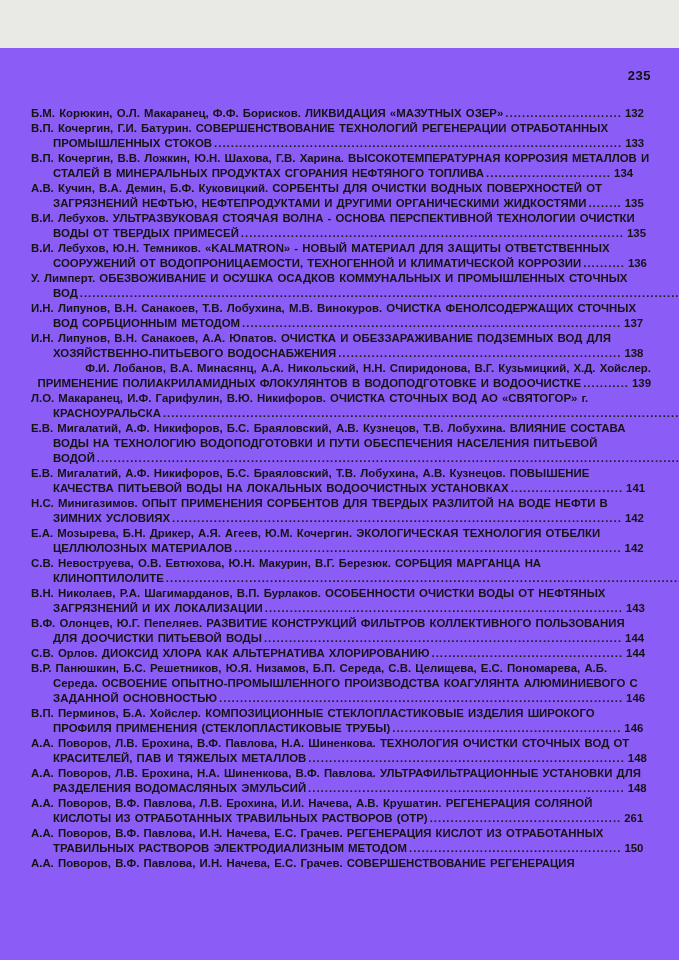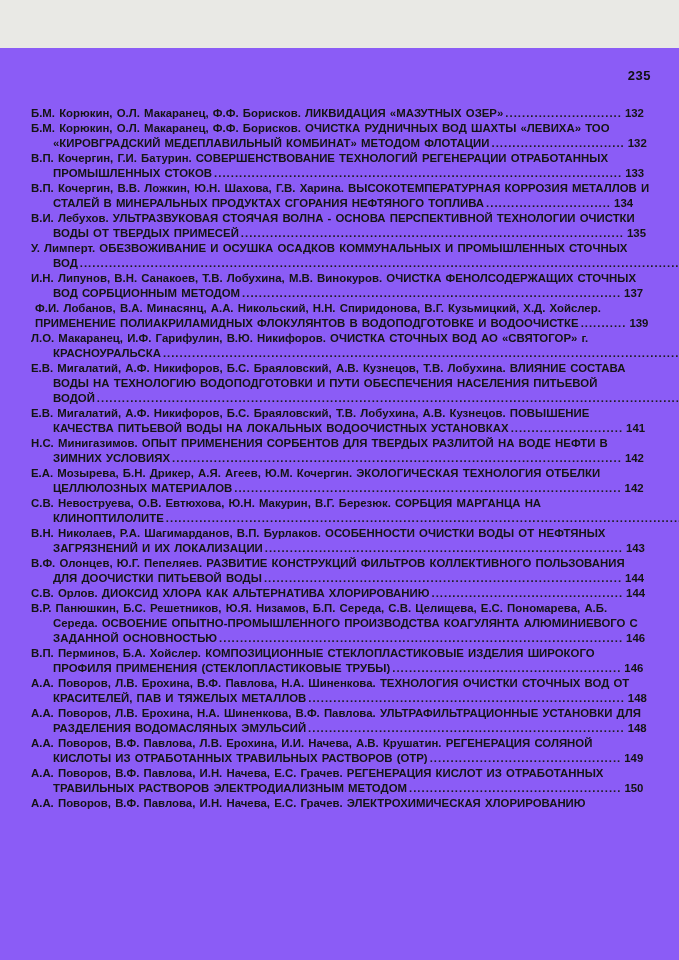--- a/index.html
+++ b/index.html
@@ -41,20 +41,21 @@
     font-size: 11.4px;
     line-height: 15px;
     padding-left: 18px;
     text-indent: -22px;
     word-spacing: 1px;
     color: #141414;
   }
   .entry.flush {
     padding-left: 0;
     text-indent: 0;
+    text-align: right;
   }
   .dots {
     letter-spacing: 1px;
     margin-left: 2px;
     color: #1c1c1c;
   }
   .pagenum {
     margin-left: 3px;
     white-space: nowrap;
   }
@@ -70,34 +71,36 @@
 </style>
 </head>
 <body>
 
 <div class="sheet">
   <div class="folio">235</div>
 
   <div class="toc">
   <p class="entry"><span class="authors">Б.М. Корюкин, О.Л. Макаранец, Ф.Ф. Борисков. </span><span class="title">ЛИКВИДАЦИЯ «МАЗУТНЫХ ОЗЕР»</span><span class="dots">............................</span><span class="pagenum">132</span></p>
 
-  <p class="entry"><span class="authors">Б.М. Корюкин, О.Л. Макаранец, Ф.Ф. Борисков. </span><span class="title">ОЧИСТКА РУДНИЧНЫХ ВОД ШАХТЫ «ЛЕВИХА» ТОО «КИРОВГРАДСКИЙ МЕДЕПЛАВИЛЬНЫЙ КОМБИНАТ» МЕТОДОМ ФЛОТАЦИИ</span><span class="dots">................................</span><span class="pagenum">132</span></p>
 
   <p class="entry"><span class="authors">В.П. Кочергин, Г.И. Батурин. </span><span class="title">СОВЕРШЕНСТВОВАНИЕ ТЕХНОЛОГИЙ РЕГЕНЕРАЦИИ ОТРАБОТАННЫХ ПРОМЫШЛЕННЫХ СТОКОВ</span><span class="dots">..................................................................................................</span><span class="pagenum">133</span></p>
 
   <p class="entry"><span class="authors">В.П. Кочергин, В.В. Ложкин, Ю.Н. Шахова, Г.В. Харина. </span><span class="title">ВЫСОКОТЕМПЕРАТУРНАЯ КОРРОЗИЯ МЕТАЛЛОВ И СТАЛЕЙ В МИНЕРАЛЬНЫХ ПРОДУКТАХ СГОРАНИЯ НЕФТЯНОГО ТОПЛИВА</span><span class="dots">..............................</span><span class="pagenum">134</span></p>
 
+  <p class="entry"><span class="authors">А.В. Кучин, В.А. Демин, Б.Ф. Куковицкий. </span><span class="title">СОРБЕНТЫ ДЛЯ ОЧИСТКИ ВОДНЫХ ПОВЕРХНОСТЕЙ ОТ ЗАГРЯЗНЕНИЙ НЕФТЬЮ, НЕФТЕПРОДУКТАМИ И ДРУГИМИ ОРГАНИЧЕСКИМИ ЖИДКОСТЯМИ</span><span class="dots">........</span><span class="pagenum">135</span></p>
 
   <p class="entry"><span class="authors">В.И. Лебухов. </span><span class="title">УЛЬТРАЗВУКОВАЯ СТОЯЧАЯ ВОЛНА - ОСНОВА ПЕРСПЕКТИВНОЙ ТЕХНОЛОГИИ ОЧИСТКИ ВОДЫ ОТ ТВЕРДЫХ ПРИМЕСЕЙ</span><span class="dots">............................................................................................</span><span class="pagenum">135</span></p>
 
+  <p class="entry"><span class="authors">В.И. Лебухов, Ю.Н. Темников. </span><span class="title">«KALMATRON» - НОВЫЙ МАТЕРИАЛ ДЛЯ ЗАЩИТЫ ОТВЕТСТВЕННЫХ СООРУЖЕНИЙ ОТ ВОДОПРОНИЦАЕМОСТИ, ТЕХНОГЕННОЙ И КЛИМАТИЧЕСКОЙ КОРРОЗИИ</span><span class="dots">..........</span><span class="pagenum">136</span></p>
 
   <p class="entry"><span class="authors">У. Лимперт. </span><span class="title">ОБЕЗВОЖИВАНИЕ И ОСУШКА ОСАДКОВ КОММУНАЛЬНЫХ И ПРОМЫШЛЕННЫХ СТОЧНЫХ ВОД</span><span class="dots">................................................................................................................................................................................................................................................................................................................................</span></p>
 
   <p class="entry"><span class="authors">И.Н. Липунов, В.Н. Санакоев, Т.В. Лобухина, М.В. Винокуров. </span><span class="title">ОЧИСТКА ФЕНОЛСОДЕРЖАЩИХ СТОЧНЫХ ВОД СОРБЦИОННЫМ МЕТОДОМ</span><span class="dots">...........................................................................................</span><span class="pagenum">137</span></p>
 
+  <p class="entry"><span class="authors">И.Н. Липунов, В.Н. Санакоев, А.А. Юпатов. </span><span class="title">ОЧИСТКА И ОБЕЗЗАРАЖИВАНИЕ ПОДЗЕМНЫХ ВОД ДЛЯ ХОЗЯЙСТВЕННО-ПИТЬЕВОГО ВОДОСНАБЖЕНИЯ</span><span class="dots">....................................................................</span><span class="pagenum">138</span></p>
 
   <p class="entry flush"><span class="authors">Ф.И. Лобанов, В.А. Минасянц, А.А. Никольский, Н.Н. Спиридонова, В.Г. Кузьмицкий, Х.Д. Хойслер. </span><span class="title">ПРИМЕНЕНИЕ ПОЛИАКРИЛАМИДНЫХ ФЛОКУЛЯНТОВ В ВОДОПОДГОТОВКЕ И ВОДООЧИСТКЕ</span><span class="dots">...........</span><span class="pagenum">139</span></p>
 
   <p class="entry"><span class="authors">Л.О. Макаранец, И.Ф. Гарифулин, В.Ю. Никифоров. </span><span class="title">ОЧИСТКА СТОЧНЫХ ВОД АО «СВЯТОГОР» г. КРАСНОУРАЛЬСКА</span><span class="dots">................................................................................................................................................................................................................................................................................................................................</span></p>
 
   <p class="entry"><span class="authors">Е.В. Мигалатий, А.Ф. Никифоров, Б.С. Браяловский, А.В. Кузнецов, Т.В. Лобухина. </span><span class="title">ВЛИЯНИЕ СОСТАВА ВОДЫ НА ТЕХНОЛОГИЮ ВОДОПОДГОТОВКИ И ПУТИ ОБЕСПЕЧЕНИЯ НАСЕЛЕНИЯ ПИТЬЕВОЙ ВОДОЙ</span><span class="dots">................................................................................................................................................................................................................................................................................................................................</span></p>
 
   <p class="entry"><span class="authors">Е.В. Мигалатий, А.Ф. Никифоров, Б.С. Браяловский, Т.В. Лобухина, А.В. Кузнецов. </span><span class="title">ПОВЫШЕНИЕ КАЧЕСТВА ПИТЬЕВОЙ ВОДЫ НА ЛОКАЛЬНЫХ ВОДООЧИСТНЫХ УСТАНОВКАХ</span><span class="dots">...........................</span><span class="pagenum">141</span></p>
 
   <p class="entry"><span class="authors">Н.С. Минигазимов. </span><span class="title">ОПЫТ ПРИМЕНЕНИЯ СОРБЕНТОВ ДЛЯ ТВЕРДЫХ РАЗЛИТОЙ НА ВОДЕ НЕФТИ В ЗИМНИХ УСЛОВИЯХ</span><span class="dots">............................................................................................................</span><span class="pagenum">142</span></p>
@@ -114,21 +117,21 @@
 
   <p class="entry"><span class="authors">В.Р. Панюшкин, Б.С. Решетников, Ю.Я. Низамов, Б.П. Середа, С.В. Целищева, Е.С. Пономарева, А.Б. Середа. </span><span class="title">ОСВОЕНИЕ ОПЫТНО-ПРОМЫШЛЕННОГО ПРОИЗВОДСТВА КОАГУЛЯНТА АЛЮМИНИЕВОГО С ЗАДАННОЙ ОСНОВНОСТЬЮ</span><span class="dots">.................................................................................................</span><span class="pagenum">146</span></p>
 
   <p class="entry"><span class="authors">В.П. Перминов, Б.А. Хойслер. </span><span class="title">КОМПОЗИЦИОННЫЕ СТЕКЛОПЛАСТИКОВЫЕ ИЗДЕЛИЯ ШИРОКОГО ПРОФИЛЯ ПРИМЕНЕНИЯ (СТЕКЛОПЛАСТИКОВЫЕ ТРУБЫ)</span><span class="dots">.......................................................</span><span class="pagenum">146</span></p>
 
 
   <p class="entry"><span class="authors">А.А. Поворов, Л.В. Ерохина, В.Ф. Павлова, Н.А. Шиненкова. </span><span class="title">ТЕХНОЛОГИЯ ОЧИСТКИ СТОЧНЫХ ВОД ОТ КРАСИТЕЛЕЙ, ПАВ И ТЯЖЕЛЫХ МЕТАЛЛОВ</span><span class="dots">............................................................................</span><span class="pagenum">148</span></p>
 
   <p class="entry"><span class="authors">А.А. Поворов, Л.В. Ерохина, Н.А. Шиненкова, В.Ф. Павлова. </span><span class="title">УЛЬТРАФИЛЬТРАЦИОННЫЕ УСТАНОВКИ ДЛЯ РАЗДЕЛЕНИЯ ВОДОМАСЛЯНЫХ ЭМУЛЬСИЙ</span><span class="dots">............................................................................</span><span class="pagenum">148</span></p>
 
-  <p class="entry"><span class="authors">А.А. Поворов, В.Ф. Павлова, Л.В. Ерохина, И.И. Начева, А.В. Крушатин. </span><span class="title">РЕГЕНЕРАЦИЯ СОЛЯНОЙ КИСЛОТЫ ИЗ ОТРАБОТАННЫХ ТРАВИЛЬНЫХ РАСТВОРОВ (ОТР)</span><span class="dots">..............................................</span><span class="pagenum">149</span></p>
+  <p class="entry"><span class="authors">А.А. Поворов, В.Ф. Павлова, Л.В. Ерохина, И.И. Начева, А.В. Крушатин. </span><span class="title">РЕГЕНЕРАЦИЯ СОЛЯНОЙ КИСЛОТЫ ИЗ ОТРАБОТАННЫХ ТРАВИЛЬНЫХ РАСТВОРОВ (ОТР)</span><span class="dots">..............................................</span><span class="pagenum">261</span></p>
 
   <p class="entry"><span class="authors">А.А. Поворов, В.Ф. Павлова, И.Н. Начева, Е.С. Грачев. </span><span class="title">РЕГЕНЕРАЦИЯ КИСЛОТ ИЗ ОТРАБОТАННЫХ ТРАВИЛЬНЫХ РАСТВОРОВ ЭЛЕКТРОДИАЛИЗНЫМ МЕТОДОМ</span><span class="dots">...................................................</span><span class="pagenum">150</span></p>
 
-  <p class="entry"><span class="authors">А.А. Поворов, В.Ф. Павлова, И.Н. Начева, Е.С. Грачев. </span><span class="title">ЭЛЕКТРОХИМИЧЕСКАЯ ХЛОРИРОВАНИЮ</span></p>
+  <p class="entry"><span class="authors">А.А. Поворов, В.Ф. Павлова, И.Н. Начева, Е.С. Грачев. </span><span class="title">СОВЕРШЕНСТВОВАНИЕ РЕГЕНЕРАЦИЯ</span></p>
 </div>
 
   <div class="sig">30*</div>
 </div>
 
 </body></html>

